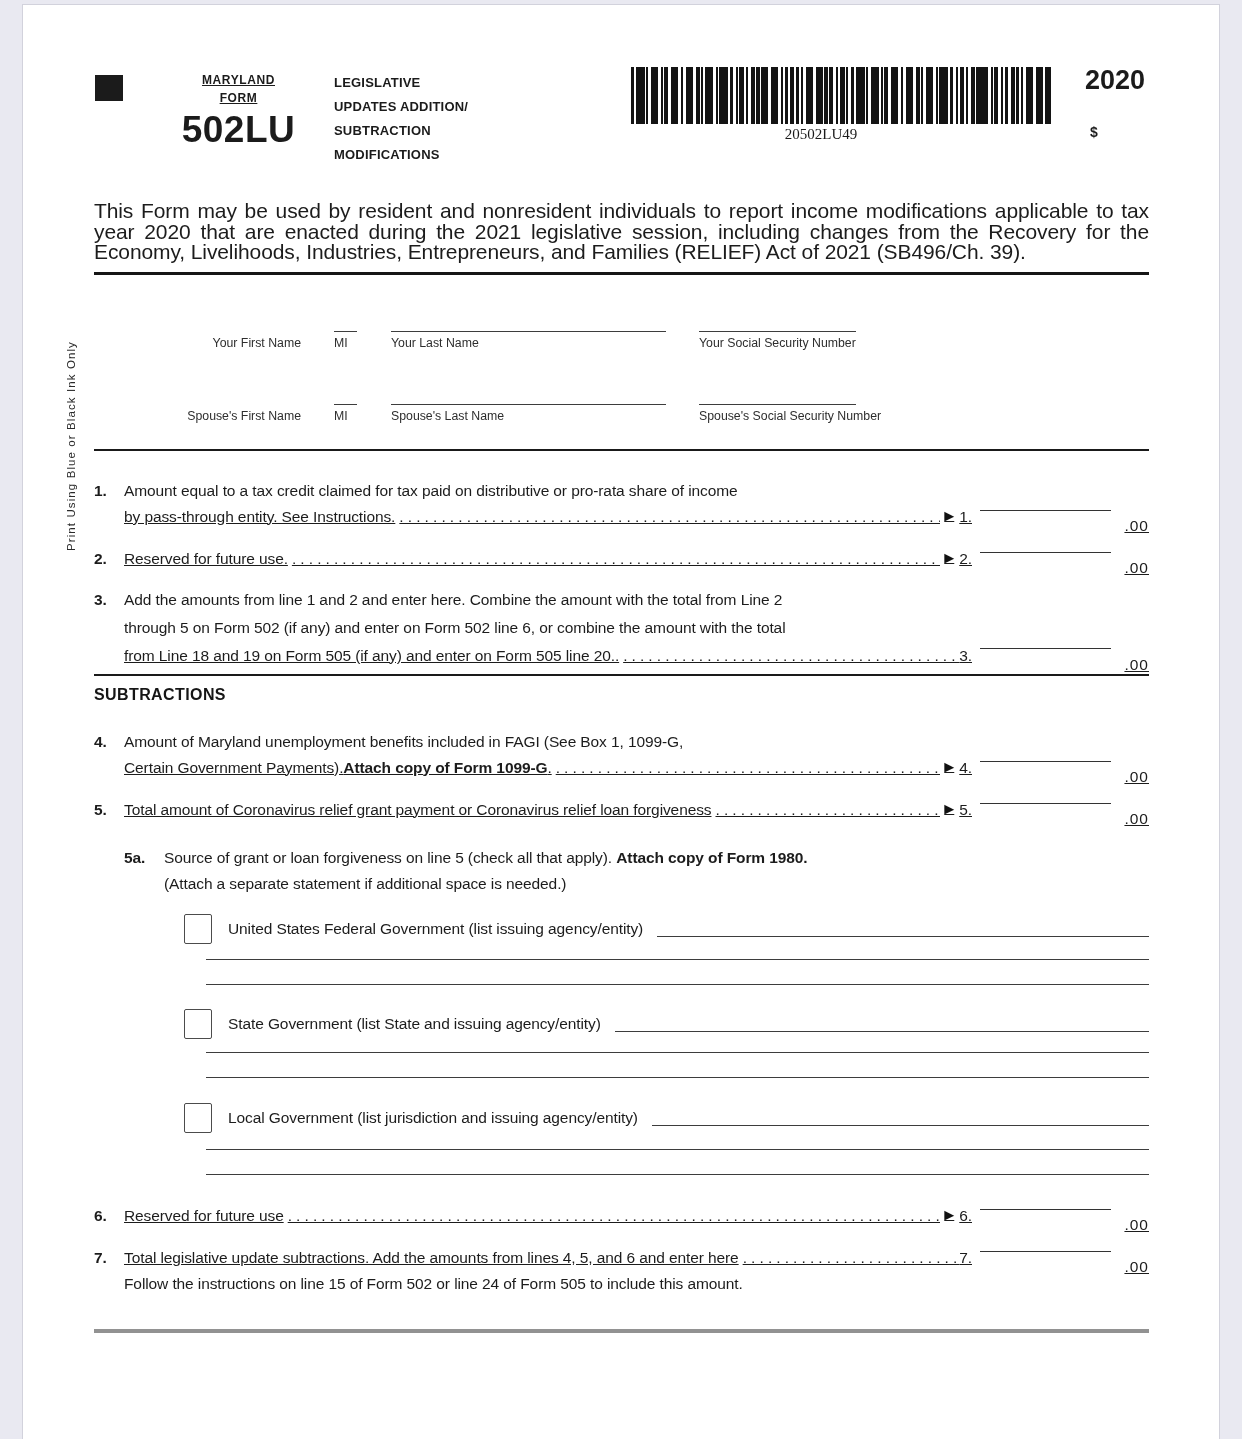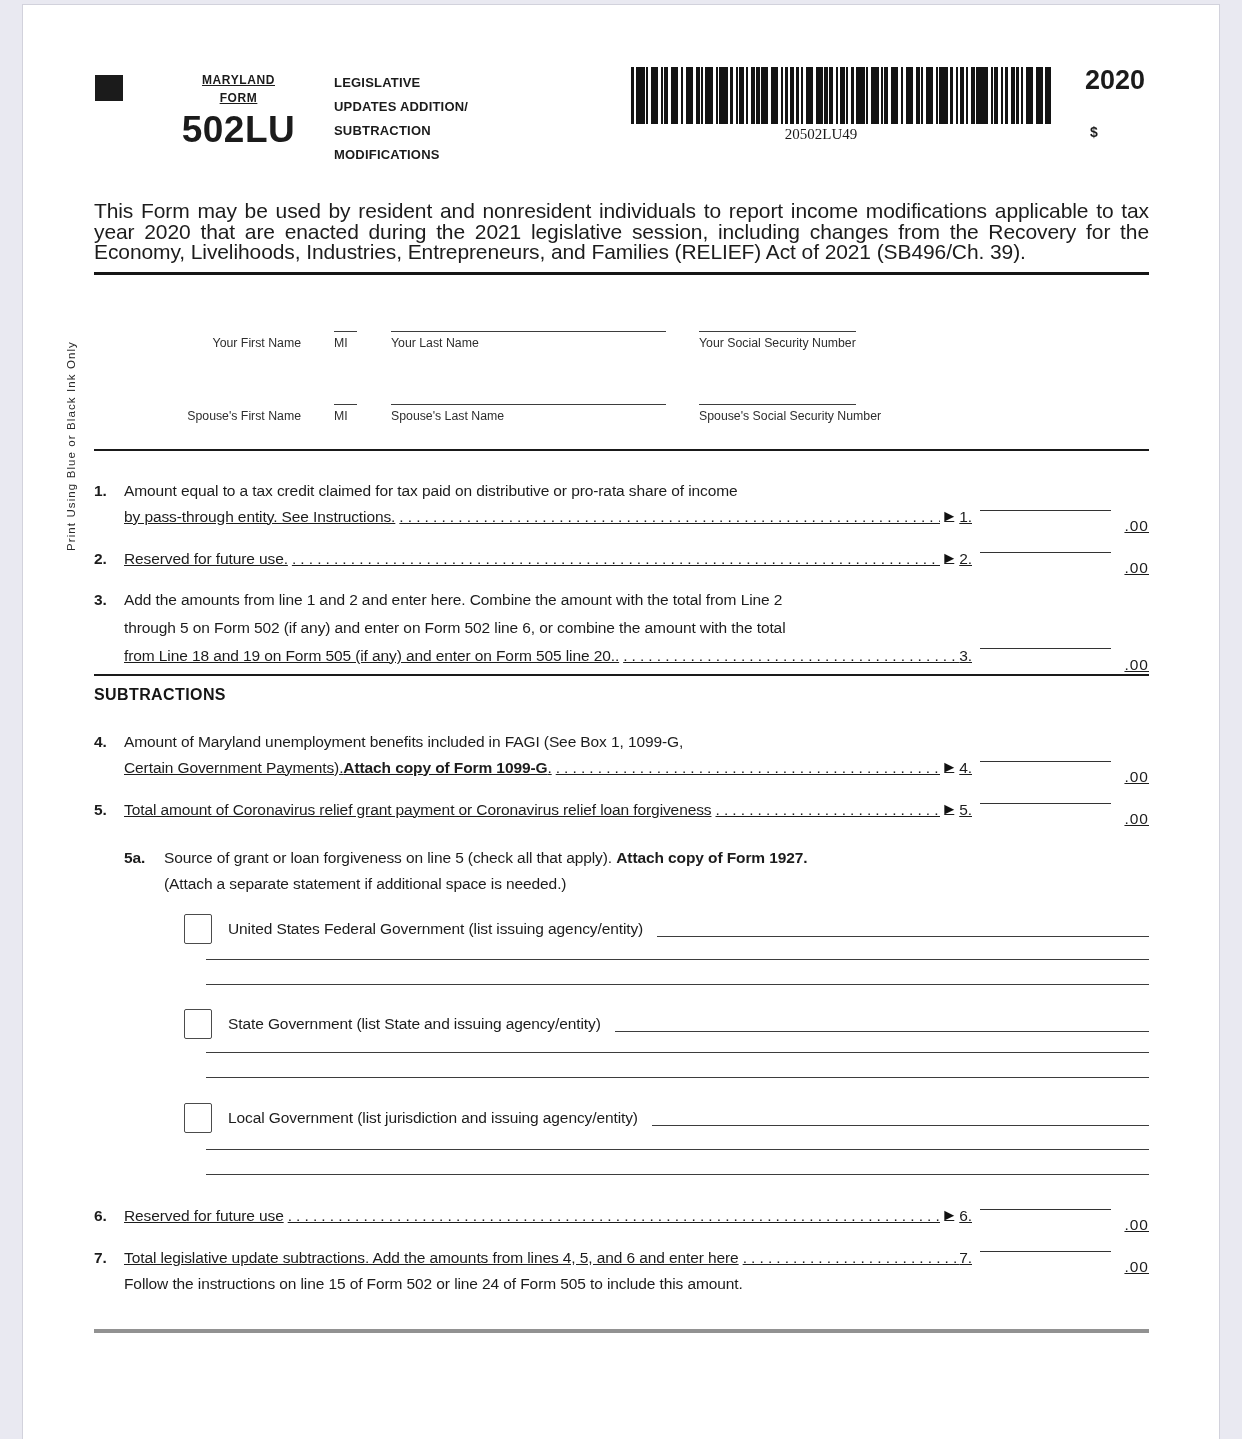--- a/index.html
+++ b/index.html
@@ -256,21 +256,21 @@
           <span class="amt-line"></span>
           <span class="cents">.00</span>
         </div>
       </div>
     </div>
 
     <div class="item i5a">
       <div class="inum">5a.</div>
       <div class="ibody">
         <div>
-          <span>Source of grant or loan forgiveness on line 5 (check all that apply). </span><span class="bold">Attach copy of Form 1927.</span>
+          <span>Source of grant or loan forgiveness on line 5 (check all that apply). </span><span class="bold">Attach copy of Form 1980.</span>
         </div>
         <div>(Attach a separate statement if additional space is needed.)</div>
       </div>
     </div>
 
     <div class="cbrow g1">
       <div class="cb"></div>
       <div class="cblabel">United States Federal Government (list issuing agency/entity)</div>
       <div class="cbfill"></div>
     </div>

